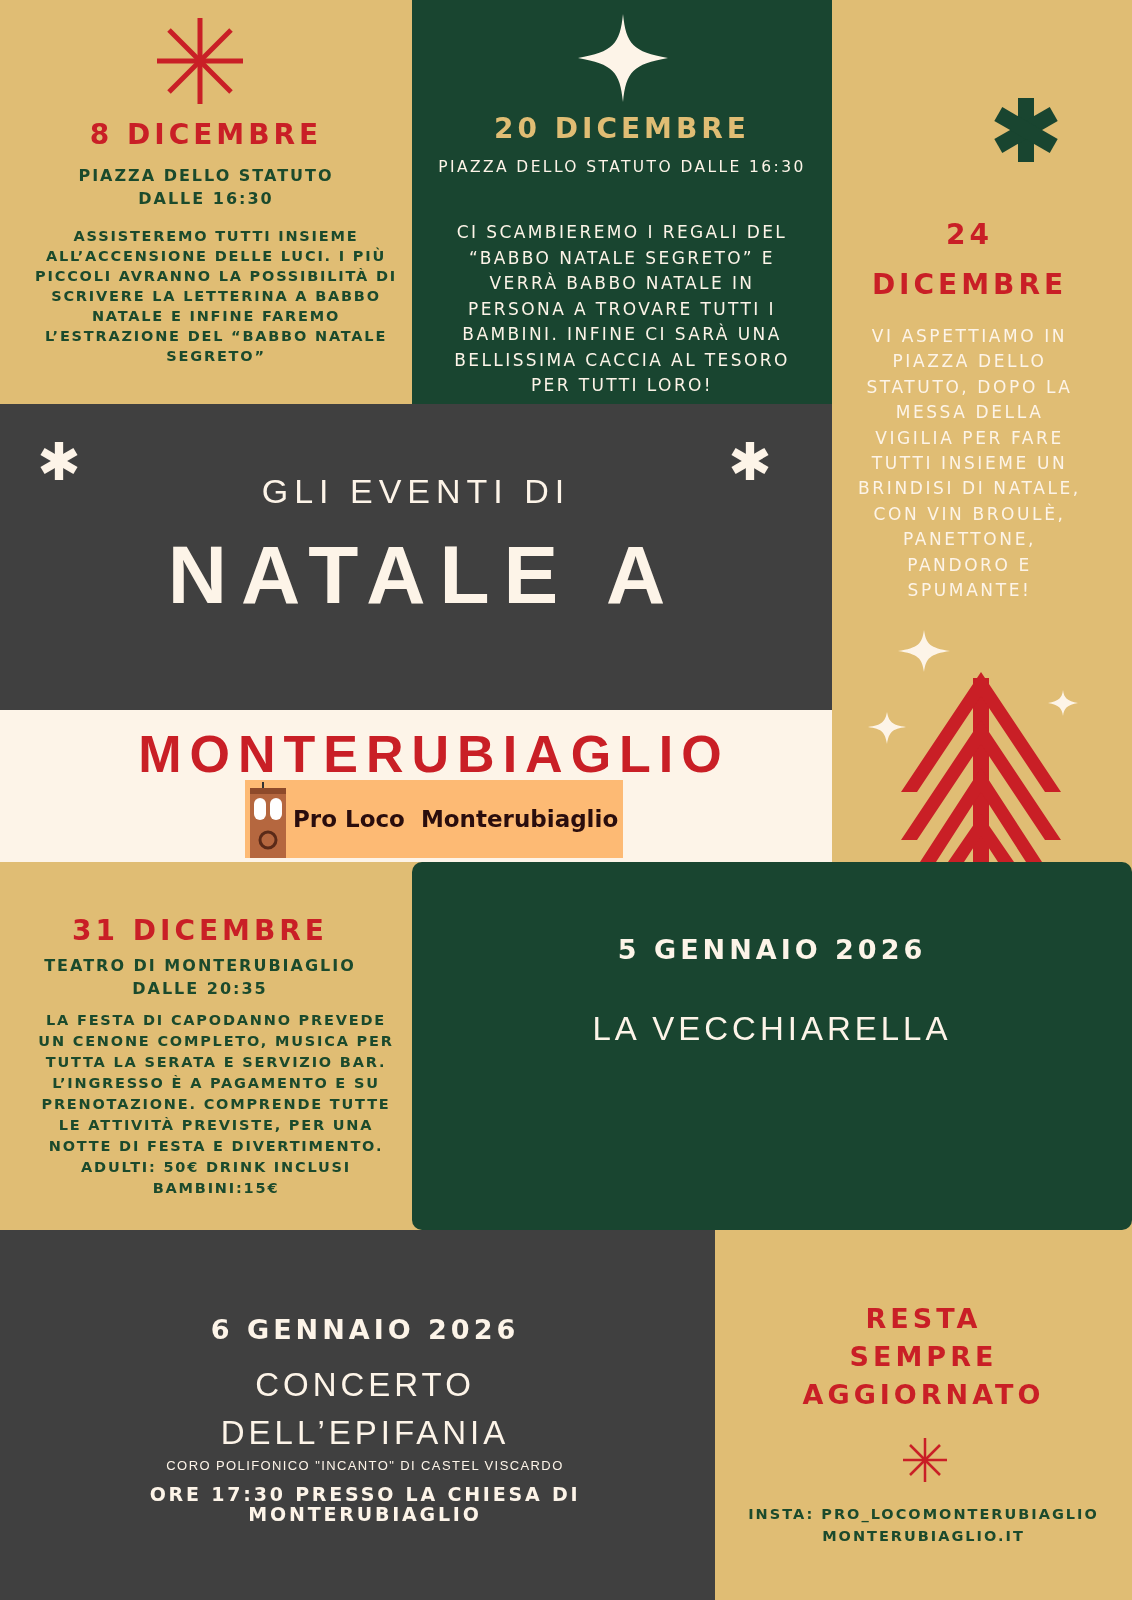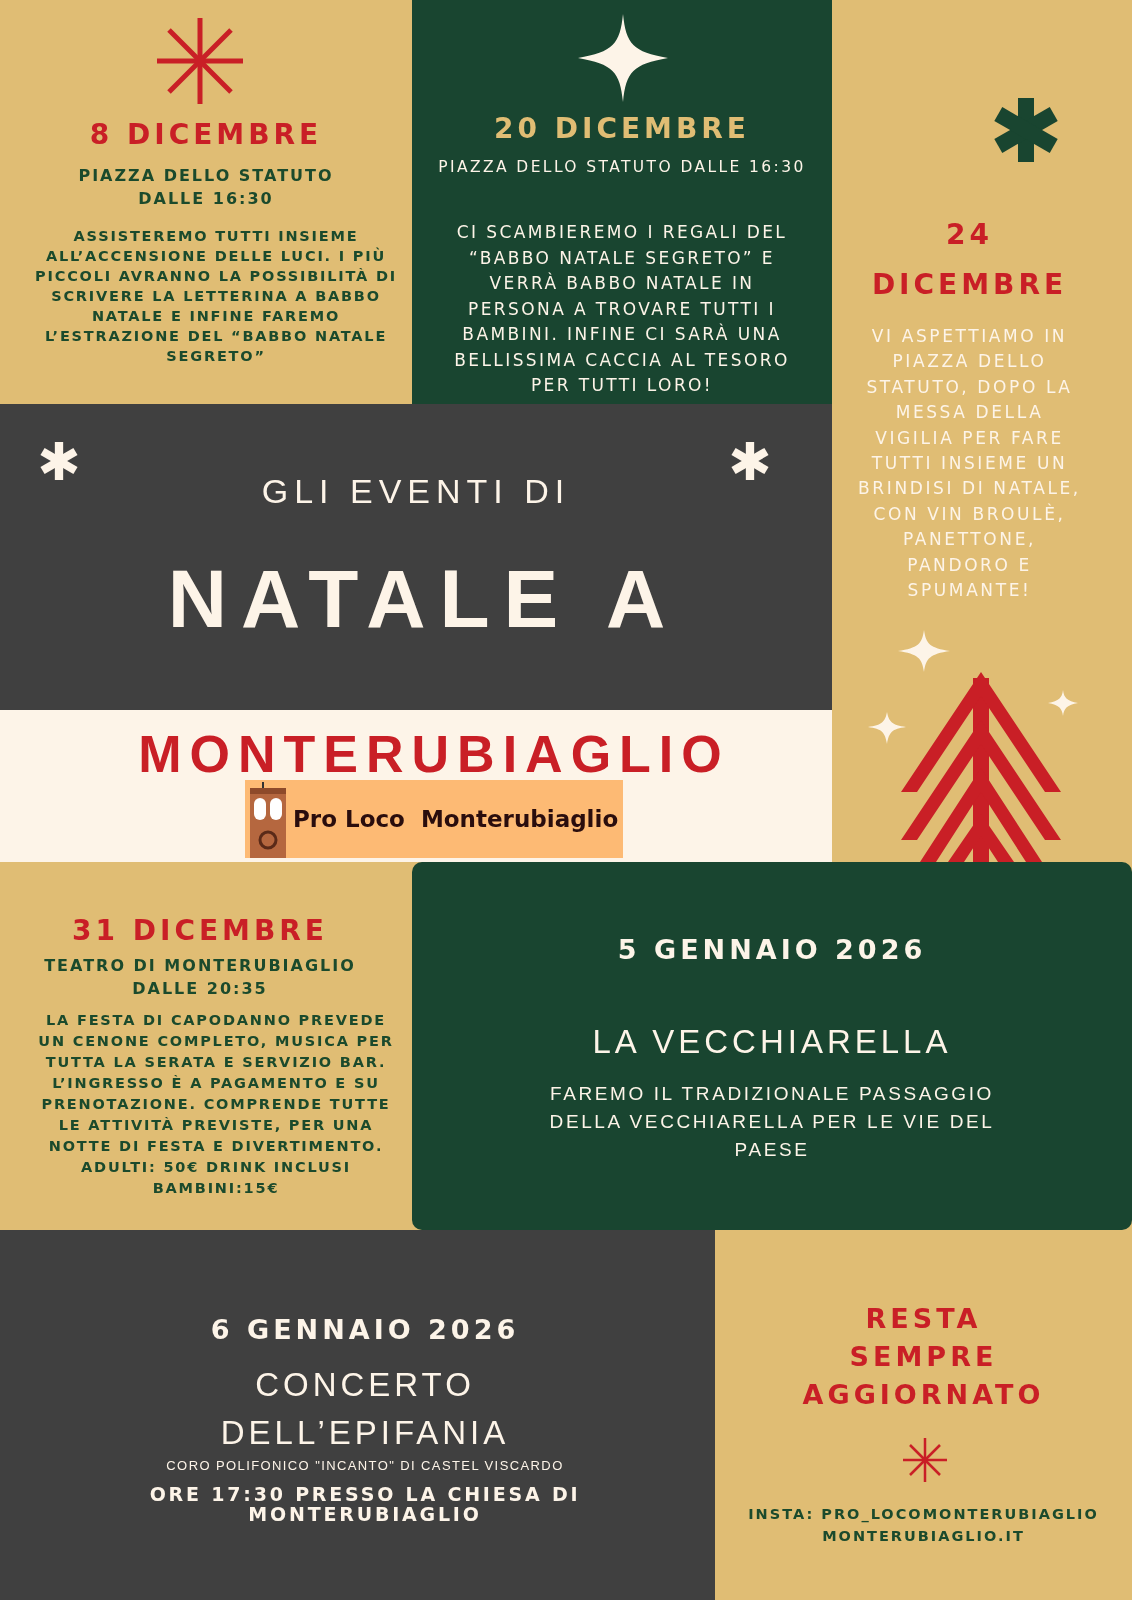--- a/index.html
+++ b/index.html
@@ -115,21 +115,21 @@
   <div style="position:absolute;left:731px;top:38px;">
     <svg width="38" height="38" viewBox="0 0 64 64">
         <g fill="#fdf4e8">
       <rect x="25" y="0" width="14" height="64"></rect>
       <rect x="25" y="0" width="14" height="64" transform="rotate(60 32 32)"></rect>
       <rect x="25" y="0" width="14" height="64" transform="rotate(-60 32 32)"></rect>
     </g>
       </svg>
   </div>
   <div class="ctr" style="position:absolute;left:0;width:832px;top:68px;font-size:34px;color:#fdf4e8;letter-spacing:6px;font-family:'Liberation Sans',sans-serif;">GLI EVENTI DI</div>
-  <div class="ctr" style="position:absolute;left:0;width:832px;top:148px;font-size:82px;font-weight:bold;color:#fdf4e8;letter-spacing:14px;font-family:'Liberation Sans',sans-serif;padding-left:15px;">NATALE A</div>
+  <div class="ctr" style="position:absolute;left:0;width:832px;top:124px;font-size:82px;font-weight:bold;color:#fdf4e8;letter-spacing:14px;font-family:'Liberation Sans',sans-serif;padding-left:15px;">NATALE A</div>
 </div>
 
 <div class="blk cream" style="left:0;top:710px;width:832px;height:152px;">
   <div class="ctr" style="position:absolute;left:0;width:868px;top:14px;font-size:52px;font-weight:bold;color:#c91f26;letter-spacing:8px;font-family:'Liberation Sans',sans-serif;">MONTERUBIAGLIO</div>
   <div style="position:absolute;left:245px;top:70px;width:378px;height:78px;background:#fdba74;">
     <div style="position:absolute;left:3px;top:2px;">
       <svg width="40" height="76" viewBox="0 0 40 76">
         <rect x="14" y="0" width="2" height="6" fill="#333"></rect>
         <rect x="2" y="6" width="36" height="70" fill="#b5673f"></rect>
         <rect x="2" y="6" width="36" height="6" fill="#8e4a2a"></rect>
@@ -152,24 +152,21 @@
 L’INGRESSO È A PAGAMENTO E SU
 PRENOTAZIONE. COMPRENDE TUTTE
 LE ATTIVITÀ PREVISTE, PER UNA
 NOTTE DI FESTA E DIVERTIMENTO.
 ADULTI: 50€ DRINK INCLUSI
 BAMBINI:15€</div>
 </div>
 
 <div class="blk green" style="left:412px;top:862px;width:720px;height:368px;border-radius:10px;">
   <div class="date ctr" style="position:absolute;left:0;width:720px;top:72px;font-size:27px;color:#fdf4e8;">5 GENNAIO 2026</div>
-  <div class="ctr" style="position:absolute;left:0;width:720px;top:148px;font-size:33px;color:#fdf4e8;letter-spacing:4px;font-family:'Liberation Sans',sans-serif;margin-top:13px;">LA VECCHIARELLA</div>
-  <div class="ctr pre" style="position:absolute;left:0;width:720px;top:218px;font-size:19px;line-height:28px;color:#fdf4e8;letter-spacing:2.6px;font-family:'Liberation Sans',sans-serif;">FAREMO IL TRADIZIONALE PASSAGGIO
-DELLA VECCHIARELLA PER LE VIE DEL
-PAESE</div>
+  <div class="ctr" style="position:absolute;left:0;width:720px;top:148px;font-size:33px;color:#fdf4e8;letter-spacing:4px;font-family:'Liberation Sans',sans-serif;">LA VECCHIARELLA</div>
 </div>
 
 <div class="blk red" style="left:0;top:1230px;width:715px;height:370px;">
   <div class="date ctr" style="position:absolute;left:0;width:730px;top:84px;font-size:27px;color:#fdf4e8;">6 GENNAIO 2026</div>
   <div class="ctr" style="position:absolute;left:0;width:730px;top:136px;font-size:33px;color:#fdf4e8;letter-spacing:4px;font-family:'Liberation Sans',sans-serif;">CONCERTO</div>
   <div class="ctr" style="position:absolute;left:0;width:730px;top:184px;font-size:33px;color:#fdf4e8;letter-spacing:4px;font-family:'Liberation Sans',sans-serif;">DELL’EPIFANIA</div>
   <div class="ctr" style="position:absolute;left:0;width:730px;top:228px;font-size:13px;color:#fdf4e8;letter-spacing:1.4px;font-family:'Liberation Sans',sans-serif;">CORO POLIFONICO "INCANTO" DI CASTEL VISCARDO</div>
   <div class="ctr pre" style="position:absolute;left:0;width:730px;top:254px;font-size:19px;line-height:20px;color:#fdf4e8;letter-spacing:2.8px;font-weight:bold;">ORE 17:30 PRESSO LA CHIESA DI
 MONTERUBIAGLIO</div>
 </div>

